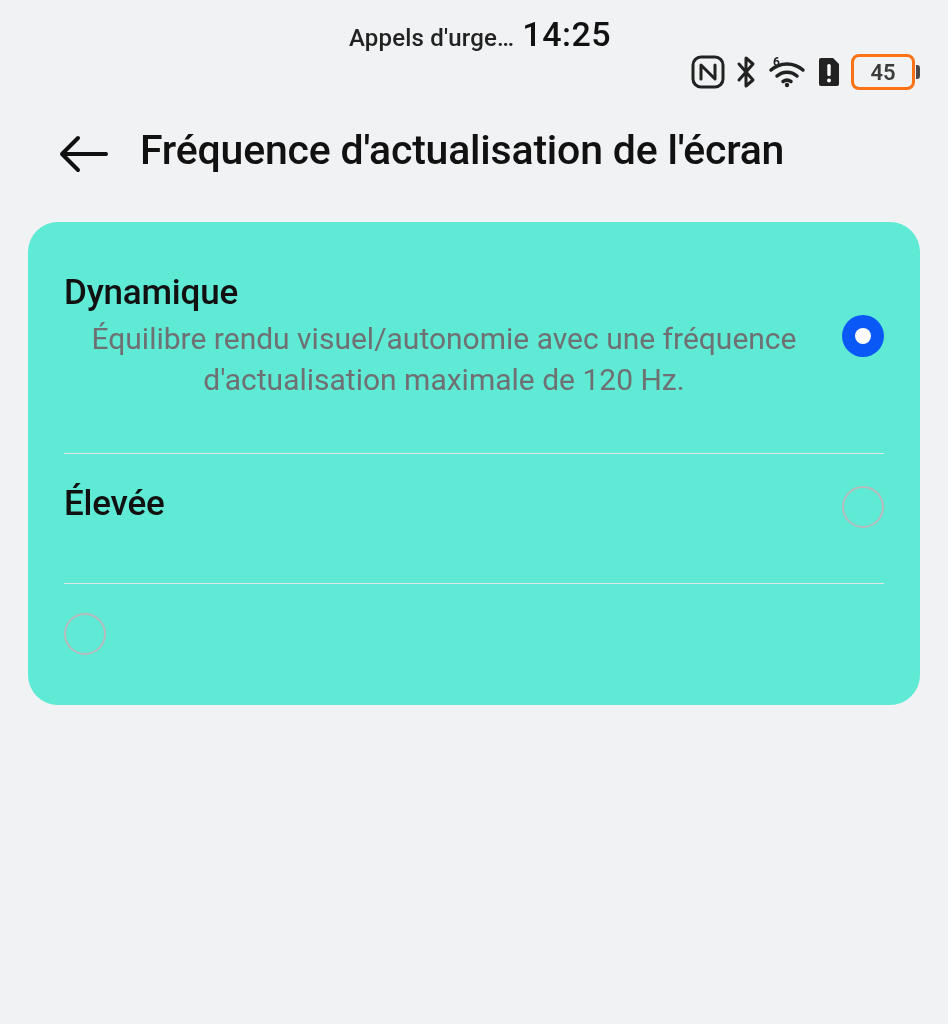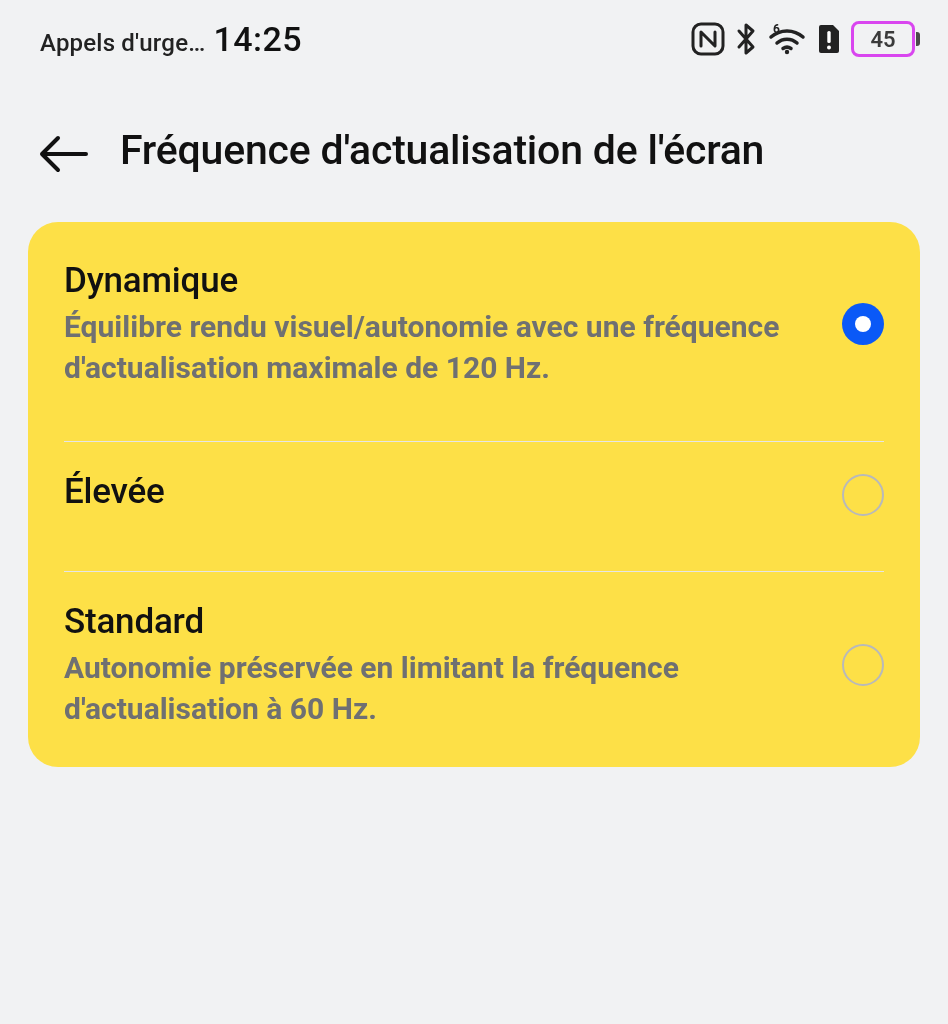--- a/index.html
+++ b/index.html
@@ -11,20 +11,21 @@
     overflow: hidden;
   }
 
   
   .status-bar {
     display: flex;
     align-items: center;
     padding: 14px 28px 0 40px;
     height: 64px;
     font-weight: 500;
+    flex-direction: column;
   }
   .status-left {
     display: flex;
     align-items: baseline;
     gap: 8px;
   }
   .carrier {
     font-size: 24px;
     color: #222;
     letter-spacing: 0.2px;
@@ -40,21 +41,21 @@
     display: flex;
     align-items: center;
     gap: 10px;
   }
   .status-right svg { display: block; }
   .battery {
     display: flex;
     align-items: center;
   }
   .battery-body {
-    border: 3px solid #d946ef;
+    border: 3px solid #f97316;
     border-radius: 8px;
     width: 64px;
     height: 36px;
     display: flex;
     align-items: center;
     justify-content: center;
     font-size: 22px;
     font-weight: 600;
     color: #3b3b3b;
     position: relative;
@@ -64,42 +65,42 @@
     height: 14px;
     background: #4a4a4a;
     border-radius: 0 3px 3px 0;
     margin-left: 1px;
   }
 
   
   .header {
     display: flex;
     align-items: flex-start;
-    padding: 60px 36px 28px 36px;
+    padding: 60px 36px 28px 56px;
     gap: 30px;
   }
   .back-btn {
     flex: 0 0 auto;
     padding-top: 10px;
     cursor: pointer;
   }
   .page-title {
     font-size: 41px;
     font-weight: 550;
     line-height: 1.28;
     color: #111;
     letter-spacing: -0.2px;
   }
 
   
   .card {
-    background: #fde047;
+    background: #5eead4;
     margin: 16px 28px 0 28px;
     border-radius: 30px;
-    padding: 8px 0;
+    padding: 20px 0;
   }
   .option {
     display: flex;
     align-items: center;
     padding: 30px 36px 30px 36px;
     gap: 18px;
     cursor: pointer;
   }
   .option + .option {
     position: relative;
@@ -119,21 +120,22 @@
     font-size: 35px;
     font-weight: 550;
     color: #111;
     margin-bottom: 6px;
     letter-spacing: -0.2px;
   }
   .option-desc {
     font-size: 30px;
     line-height: 1.35;
     color: #6f7072;
-    font-weight: 700;
+    font-weight: 400;
+    text-align: center;
   }
   .radio {
     flex: 0 0 auto;
     width: 42px;
     height: 42px;
     border-radius: 50%;
     border: 2.5px solid #b8b9ba;
     position: relative;
   }
   .radio.selected {
@@ -220,20 +222,16 @@
   </div>
 
   <div class="option">
     <div class="option-text">
       <div class="option-title">Élevée</div>
     </div>
     <div class="radio"></div>
   </div>
 
   <div class="option">
-    <div class="option-text">
-      <div class="option-title">Standard</div>
-      <div class="option-desc">Autonomie préservée en limitant la fréquence d'actualisation à 60 Hz.</div>
-    </div>
     <div class="radio"></div>
   </div>
 
 </div>
 
 </body></html>

